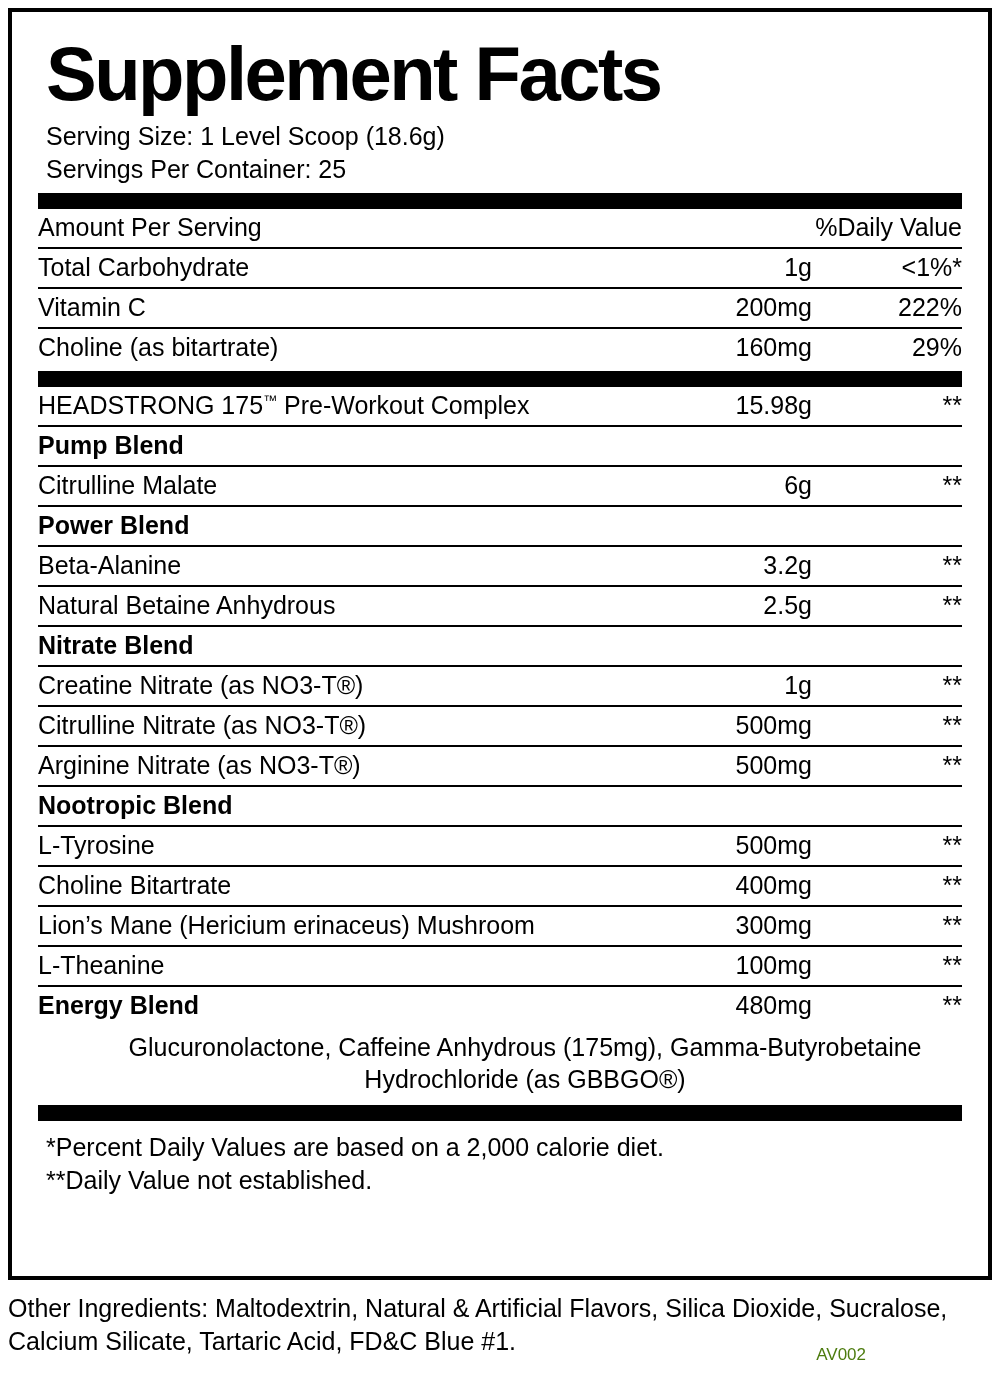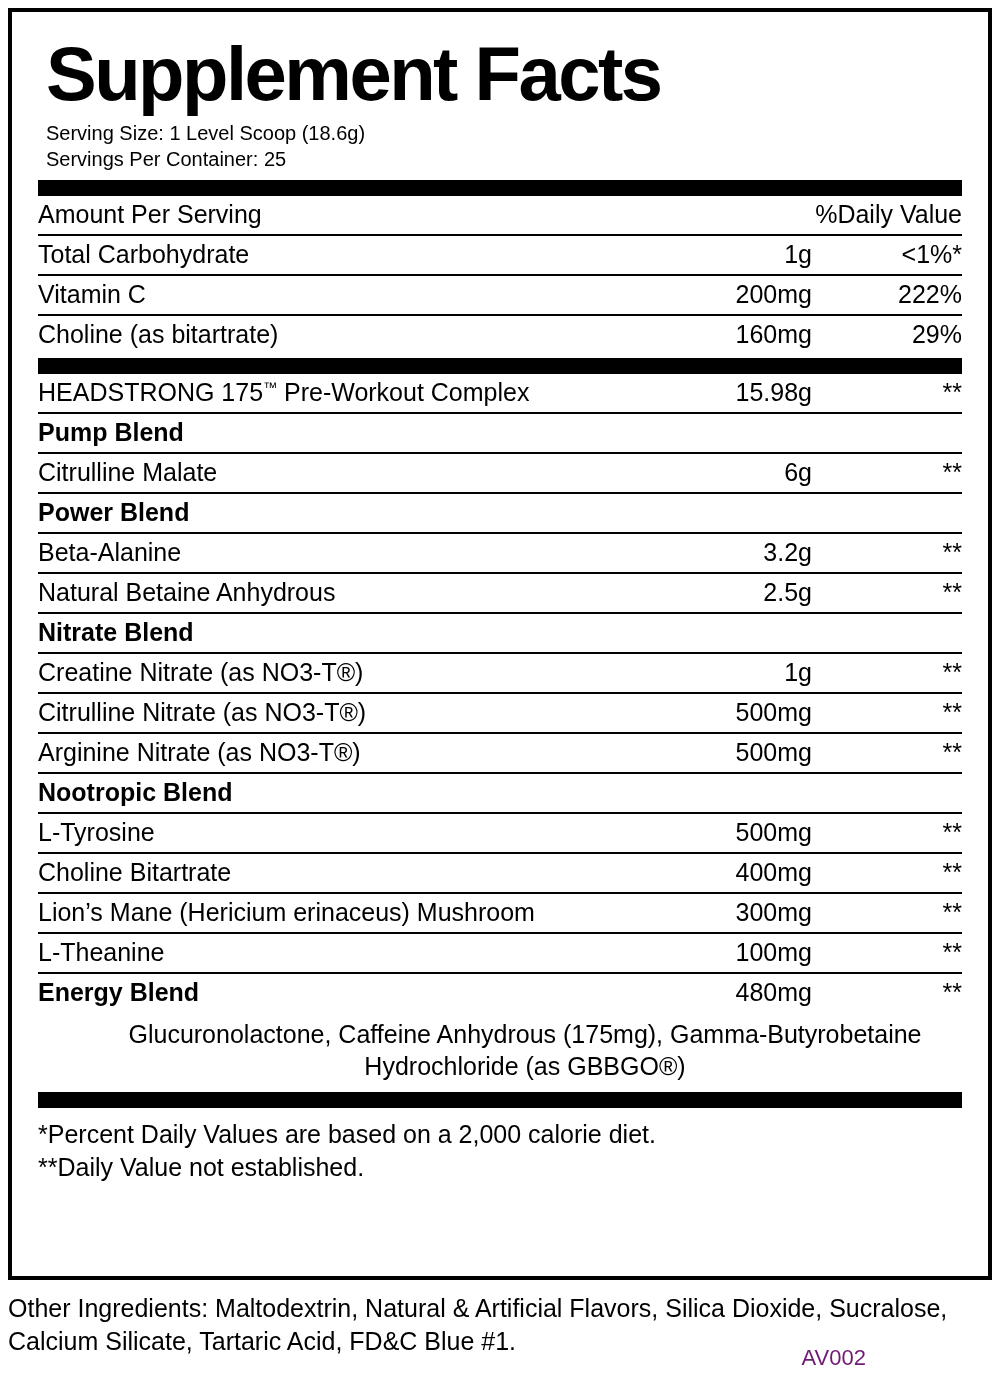--- a/index.html
+++ b/index.html
@@ -26,21 +26,21 @@
     padding: 18px 26px 10px 26px;
   }
   .title {
     font-size: 76px;
     font-weight: bold;
     letter-spacing: -2.5px;
     line-height: 0.95;
     margin: 8px 0 10px 8px;
   }
   .serving-lines {
-    font-size: 20px;
+    font-size: 25px;
     line-height: 1.30;
     margin-left: 8px;
     margin-bottom: 8px;
   }
   .bar-thick {
     height: 16px;
     background: #000;
     margin: 4px 0 0 0;
   }
   table.facts {
@@ -64,35 +64,36 @@
   .blend-desc {
     font-size: 25px;
     line-height: 1.28;
     padding: 6px 0 6px 50px;
     text-align: center;
   }
   .footnotes {
     font-size: 25px;
     line-height: 1.3;
     margin-top: 10px;
+    margin-left: 8px;
   }
   .other {
     position: absolute;
     left: 8px;
     top: 1292px;
     width: 984px;
     font-size: 25px;
     line-height: 1.3;
   }
   .code {
     position: absolute;
     right: 10px;
     top: 1345px;
-    font-size: 22px;
-    color: #701a75;
+    font-size: 17px;
+    color: #4d7c0f;
   }
 </style>
 </head>
 <body>
 
 <div class="page">
 
   <div class="panel">
 
     <div class="title">Supplement Facts</div>

